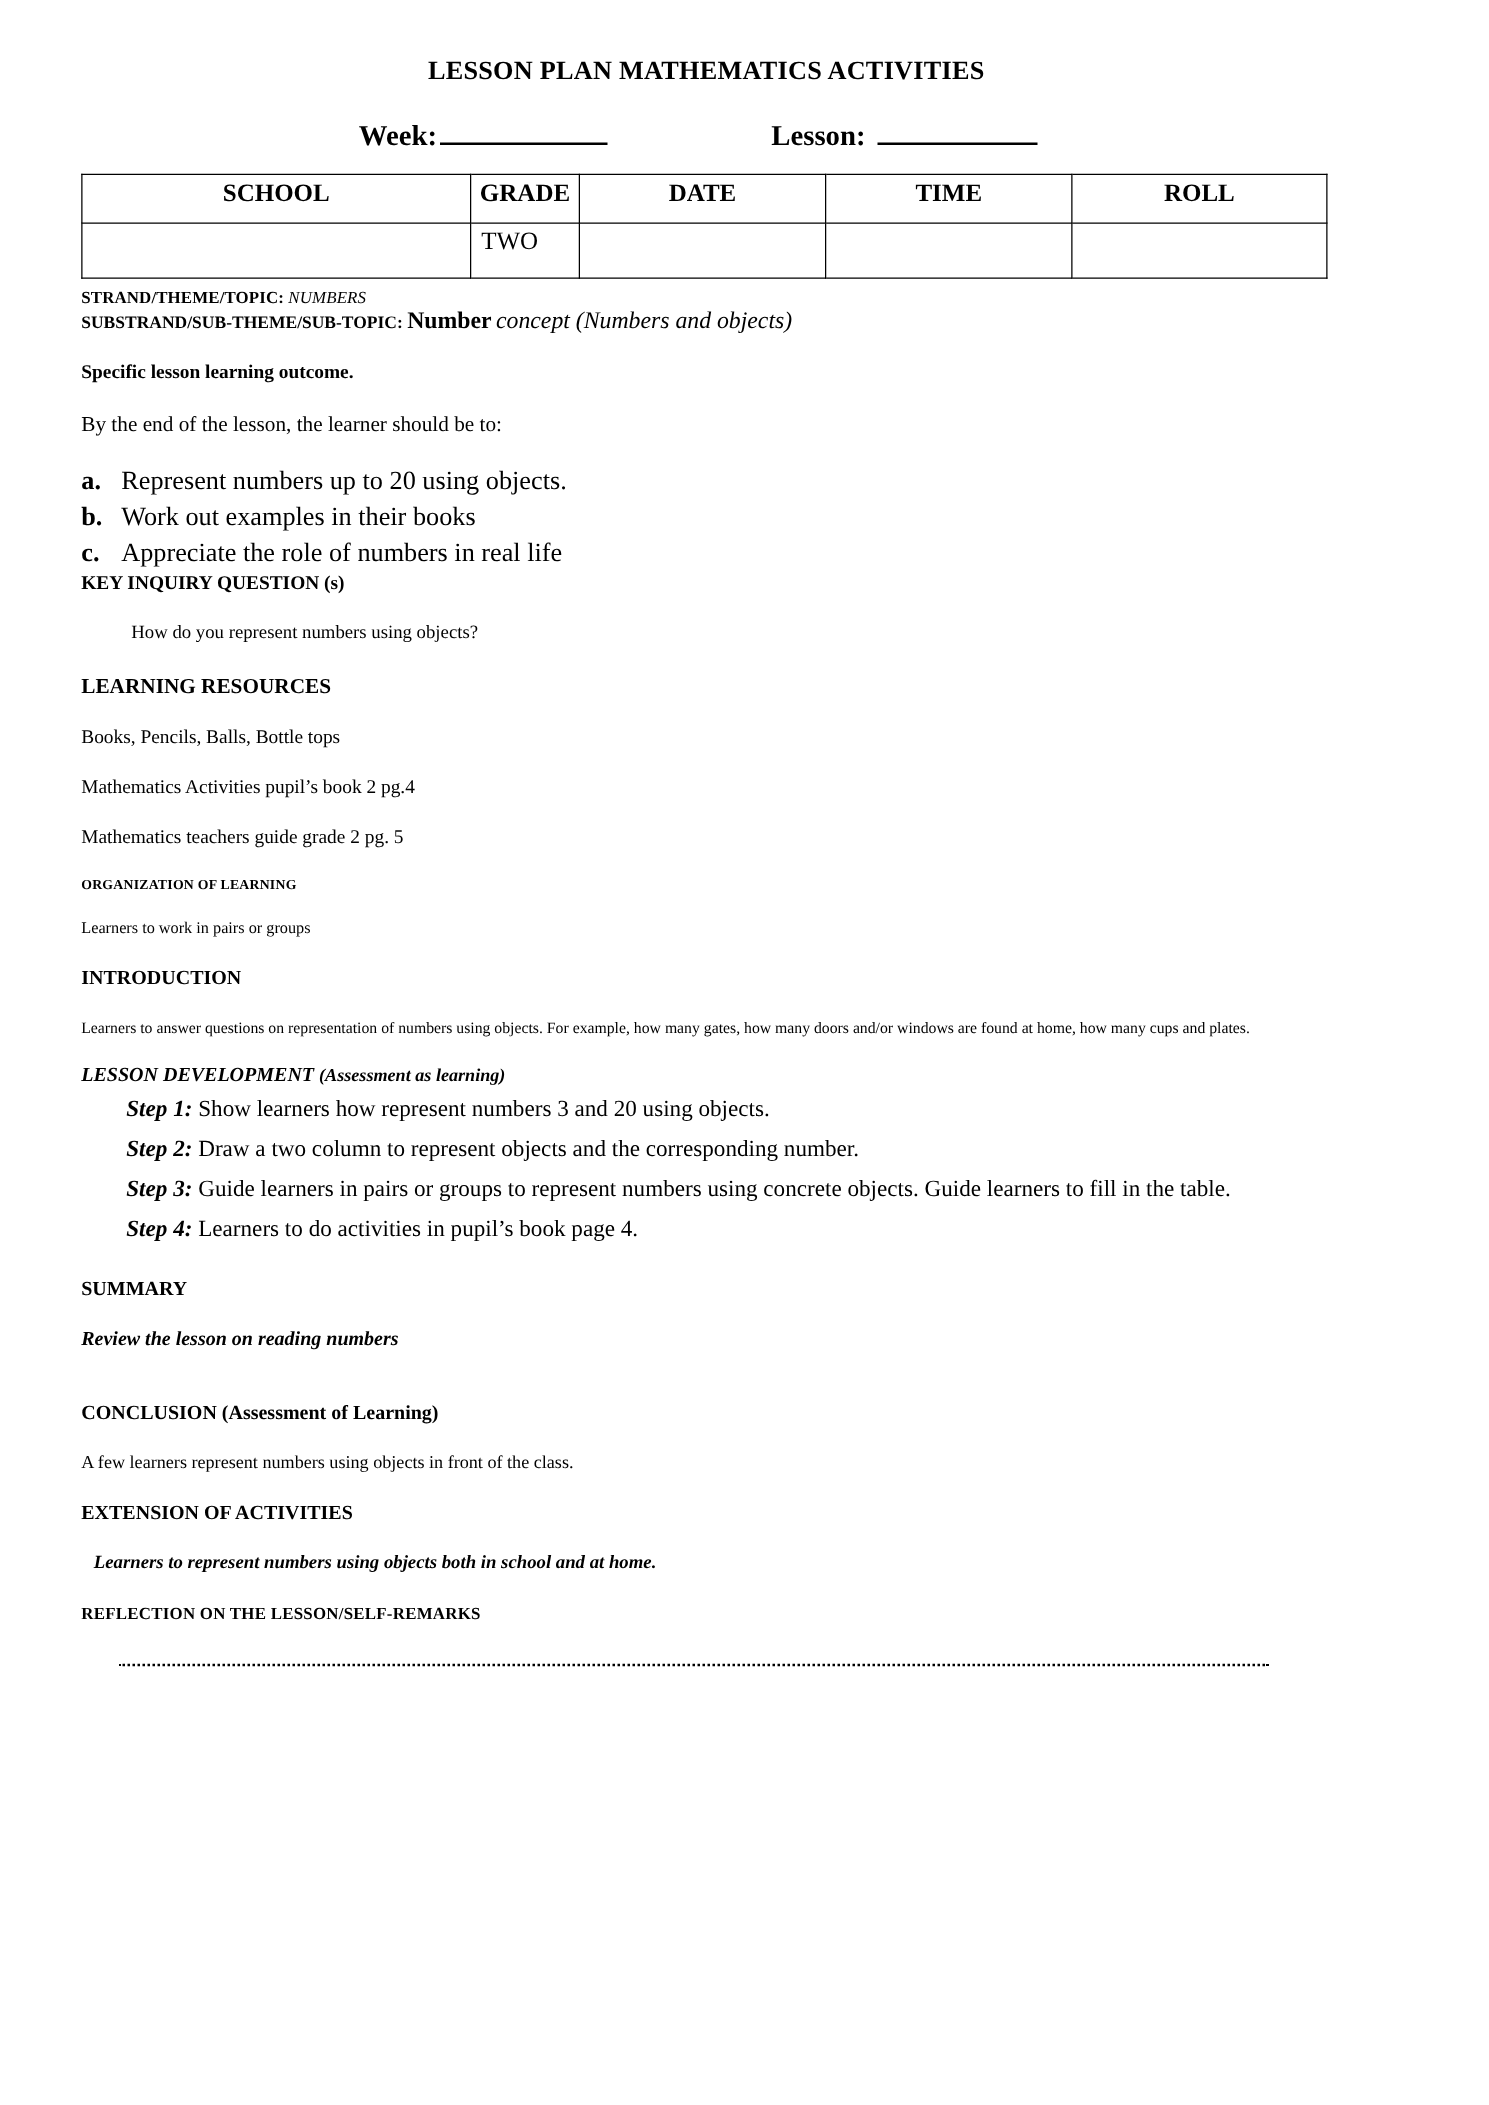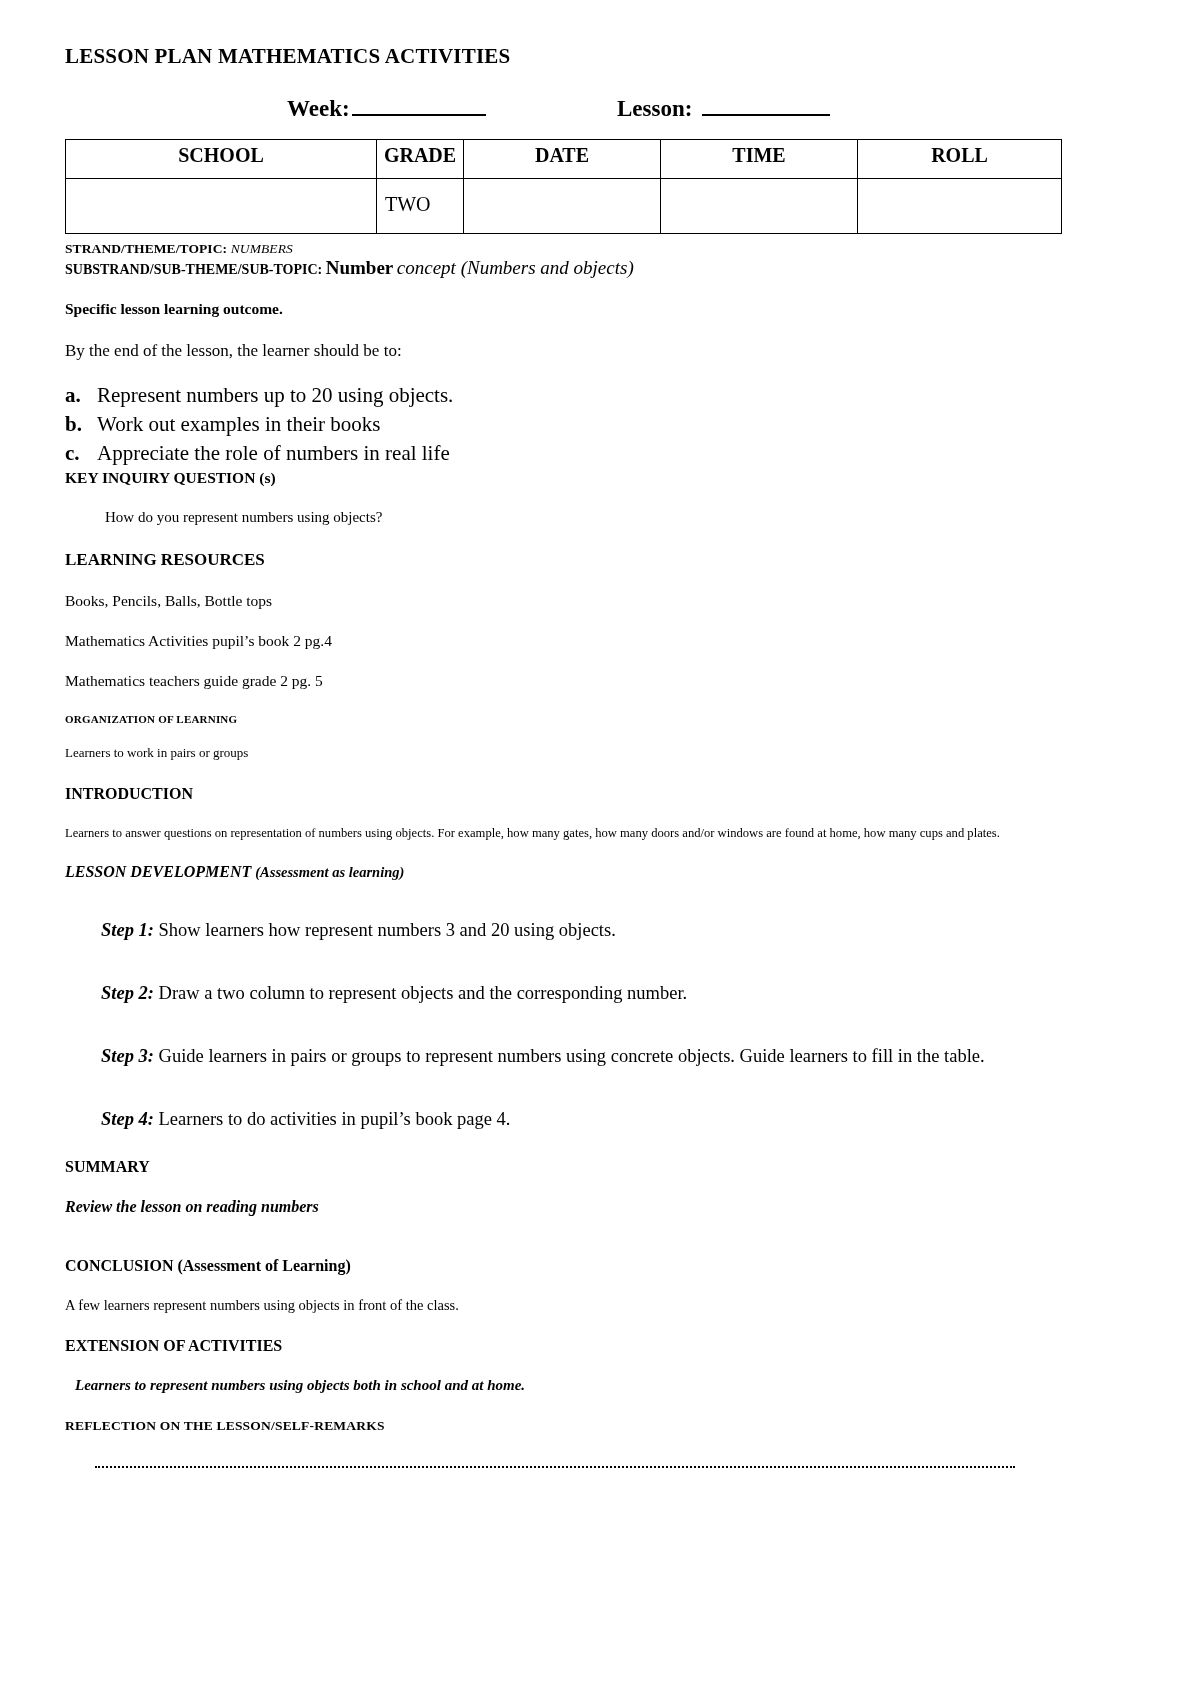--- a/index.html
+++ b/index.html
@@ -24,21 +24,21 @@
   }
   .content {
     position: absolute;
     left: 65px;
     top: 0;
     width: 1000px;
   }
 
   
   .doc-title {
-    text-align: left;
+    text-align: center;
     font-weight: bold;
     font-size: 21px;
     letter-spacing: 0.2px;
     margin-top: 44px;
     margin-bottom: 0;
   }
 
   
   .weekline {
     margin-top: 27px;
@@ -86,21 +86,21 @@
     font-weight: bold;
     font-size: 20px;
     height: 34px;
     padding-top: 4px;
     vertical-align: top;
   }
   table.info td.body-cell {
     height: 40px;
     font-size: 20px;
     padding-left: 8px;
-    padding-top: 14px;
+    padding-top: 3px;
     text-align: left;
   }
   .col-school { width: 310px; }
   .col-grade  { width: 86px; }
   .col-date   { width: 196px; }
   .col-time   { width: 196px; }
   .col-roll   { width: 203px; }
 
   .lbl-strand {
     font-weight: bold;
@@ -204,21 +204,21 @@
     font-size: 16px;
     font-weight: bold;
     font-style: italic;
   }
   .lbl-ld .sub {
     font-size: 14.5px;
     font-weight: bold;
   }
 
   .step {
-    margin-top: 36px;
+    margin-top: 5px;
     margin-left: 36px;
     font-size: 18.5px;
     line-height: 27px;
     width: 958px;
   }
   .step .sn {
     font-weight: bold;
     font-style: italic;
   }
 

